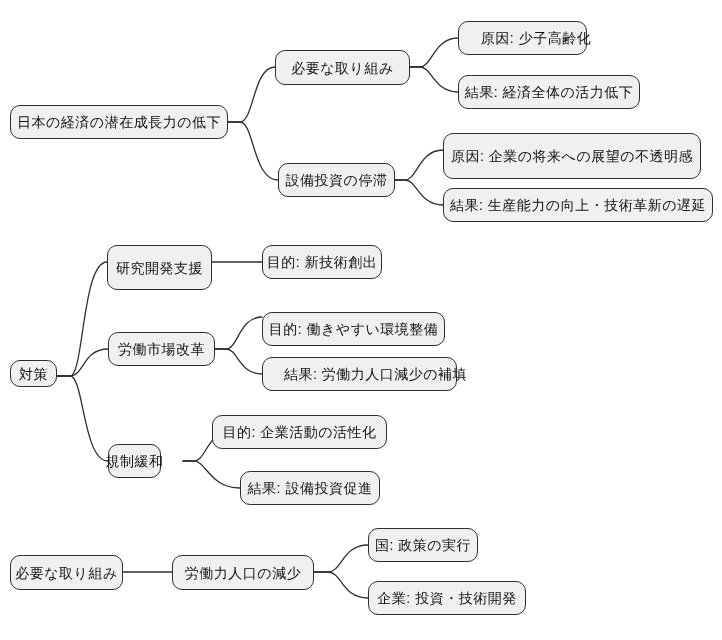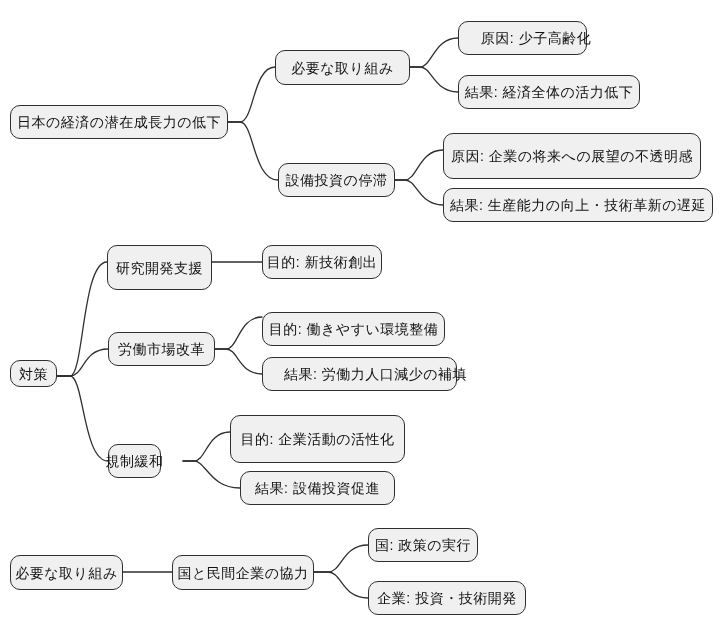--- a/index.html
+++ b/index.html
@@ -74,21 +74,21 @@
   <div class="node" style="left:443px; top:133px; width:258px; height:46px;">原因: 企業の将来への展望の不透明感</div>
   <div class="node" style="left:443px; top:188px; width:270px; height:34px;">結果: 生産能力の向上・技術革新の遅延</div>
 
   <div class="node" style="left:10px;  top:360px; width:47px;  height:27px;">対策</div>
   <div class="node" style="left:107px; top:245px; width:105px; height:45px;">研究開発支援</div>
   <div class="node" style="left:262px; top:245px; width:120px; height:34px;">目的: 新技術創出</div>
   <div class="node" style="left:108px; top:332px; width:107px; height:34px;">労働市場改革</div>
   <div class="node" style="left:262px; top:300px; width:183px; height:34px;margin-top:12px;">目的: 働きやすい環境整備</div>
   <div class="node" style="left:262px; top:357px; width:195px; height:34px;padding-left:32px;">結果: 労働力人口減少の補填</div>
   <div class="node" style="left:108px; top:444px; width:53px;  height:34px;">規制緩和</div>
-  <div class="node" style="left:230px; top:415px; width:175px; height:48px;">目的: 企業活動の活性化</div>
-  <div class="node" style="left:240px; top:471px; width:155px; height:34px;">結果: 設備投資促進</div>
+  <div class="node" style="left:212px; top:415px; width:175px; height:34px;">目的: 企業活動の活性化</div>
+  <div class="node" style="left:240px; top:471px; width:140px; height:34px;">結果: 設備投資促進</div>
 
   <div class="node" style="left:10px;  top:555px; width:113px; height:35px;">必要な取り組み</div>
-  <div class="node" style="left:172px; top:555px; width:142px; height:35px;">国と民間企業の協力</div>
+  <div class="node" style="left:172px; top:555px; width:142px; height:35px;">労働力人口の減少</div>
   <div class="node" style="left:368px; top:528px; width:110px; height:34px;">国: 政策の実行</div>
   <div class="node" style="left:368px; top:581px; width:158px; height:34px;">企業: 投資・技術開発</div>
 
 </div>
 
 </body></html>

